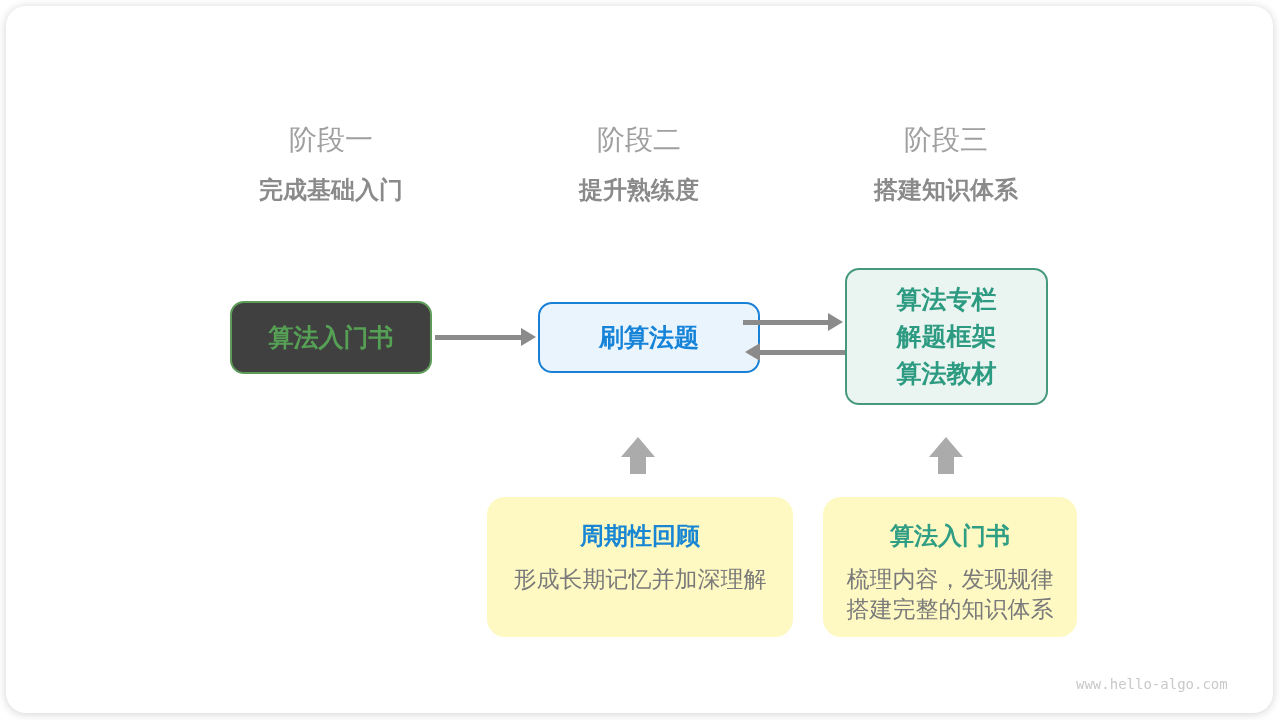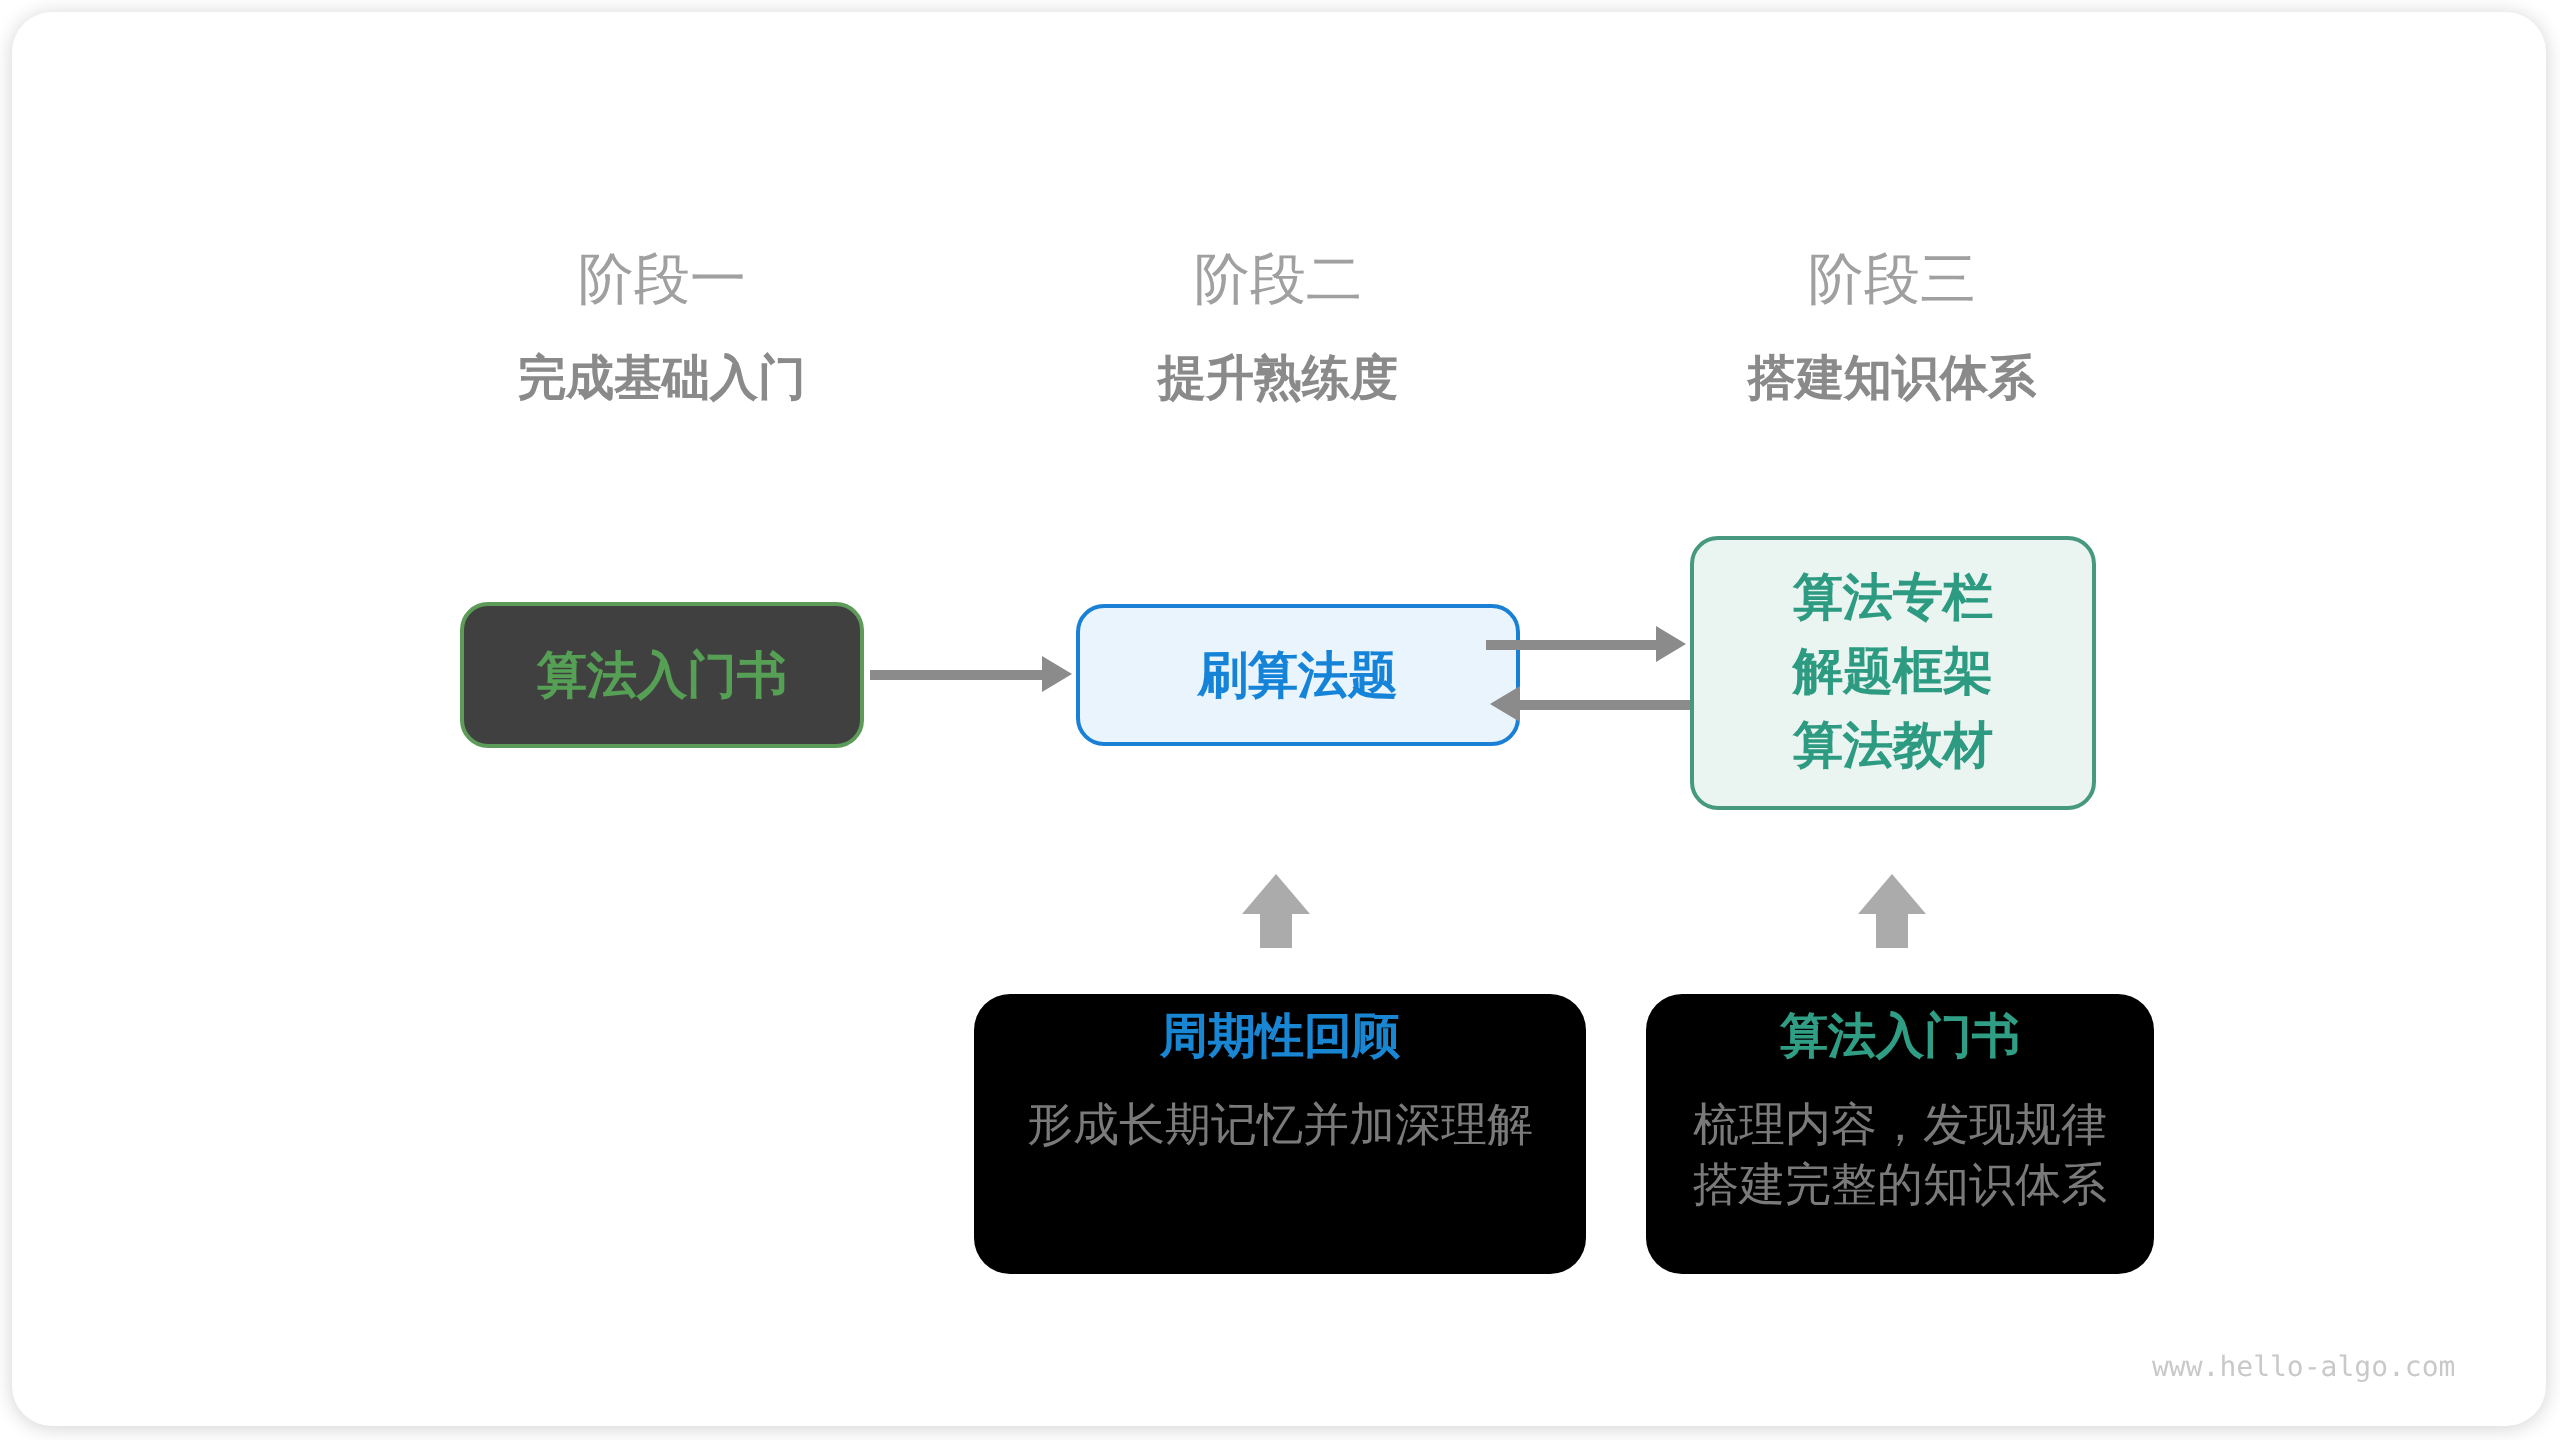--- a/index.html
+++ b/index.html
@@ -118,23 +118,23 @@
     width: 16px; height: 17px; margin: 0 auto;
     background: #ababab;
   }
   .up-arrow-left  { left: 621px; top: 437px; }
   .up-arrow-right { left: 929px; top: 437px; }
 
   
   .callout {
     box-sizing: border-box;
     border-radius: 18px;
-    background: #000000;
+    background: #fef9c3;
     text-align: center;
-    padding-top: 8px;
+    padding-top: 25px;
   }
   .callout-left  { left: 487px; top: 497px; width: 306px; height: 140px; }
   .callout-right { left: 823px; top: 497px; width: 254px; height: 140px; }
   .callout-title {
     font-size: 24px;
     font-weight: 700;
     line-height: 28px;
   }
   .callout-title.blue { color: #1886d3; }
   .callout-title.teal { color: #2f9e84; }

